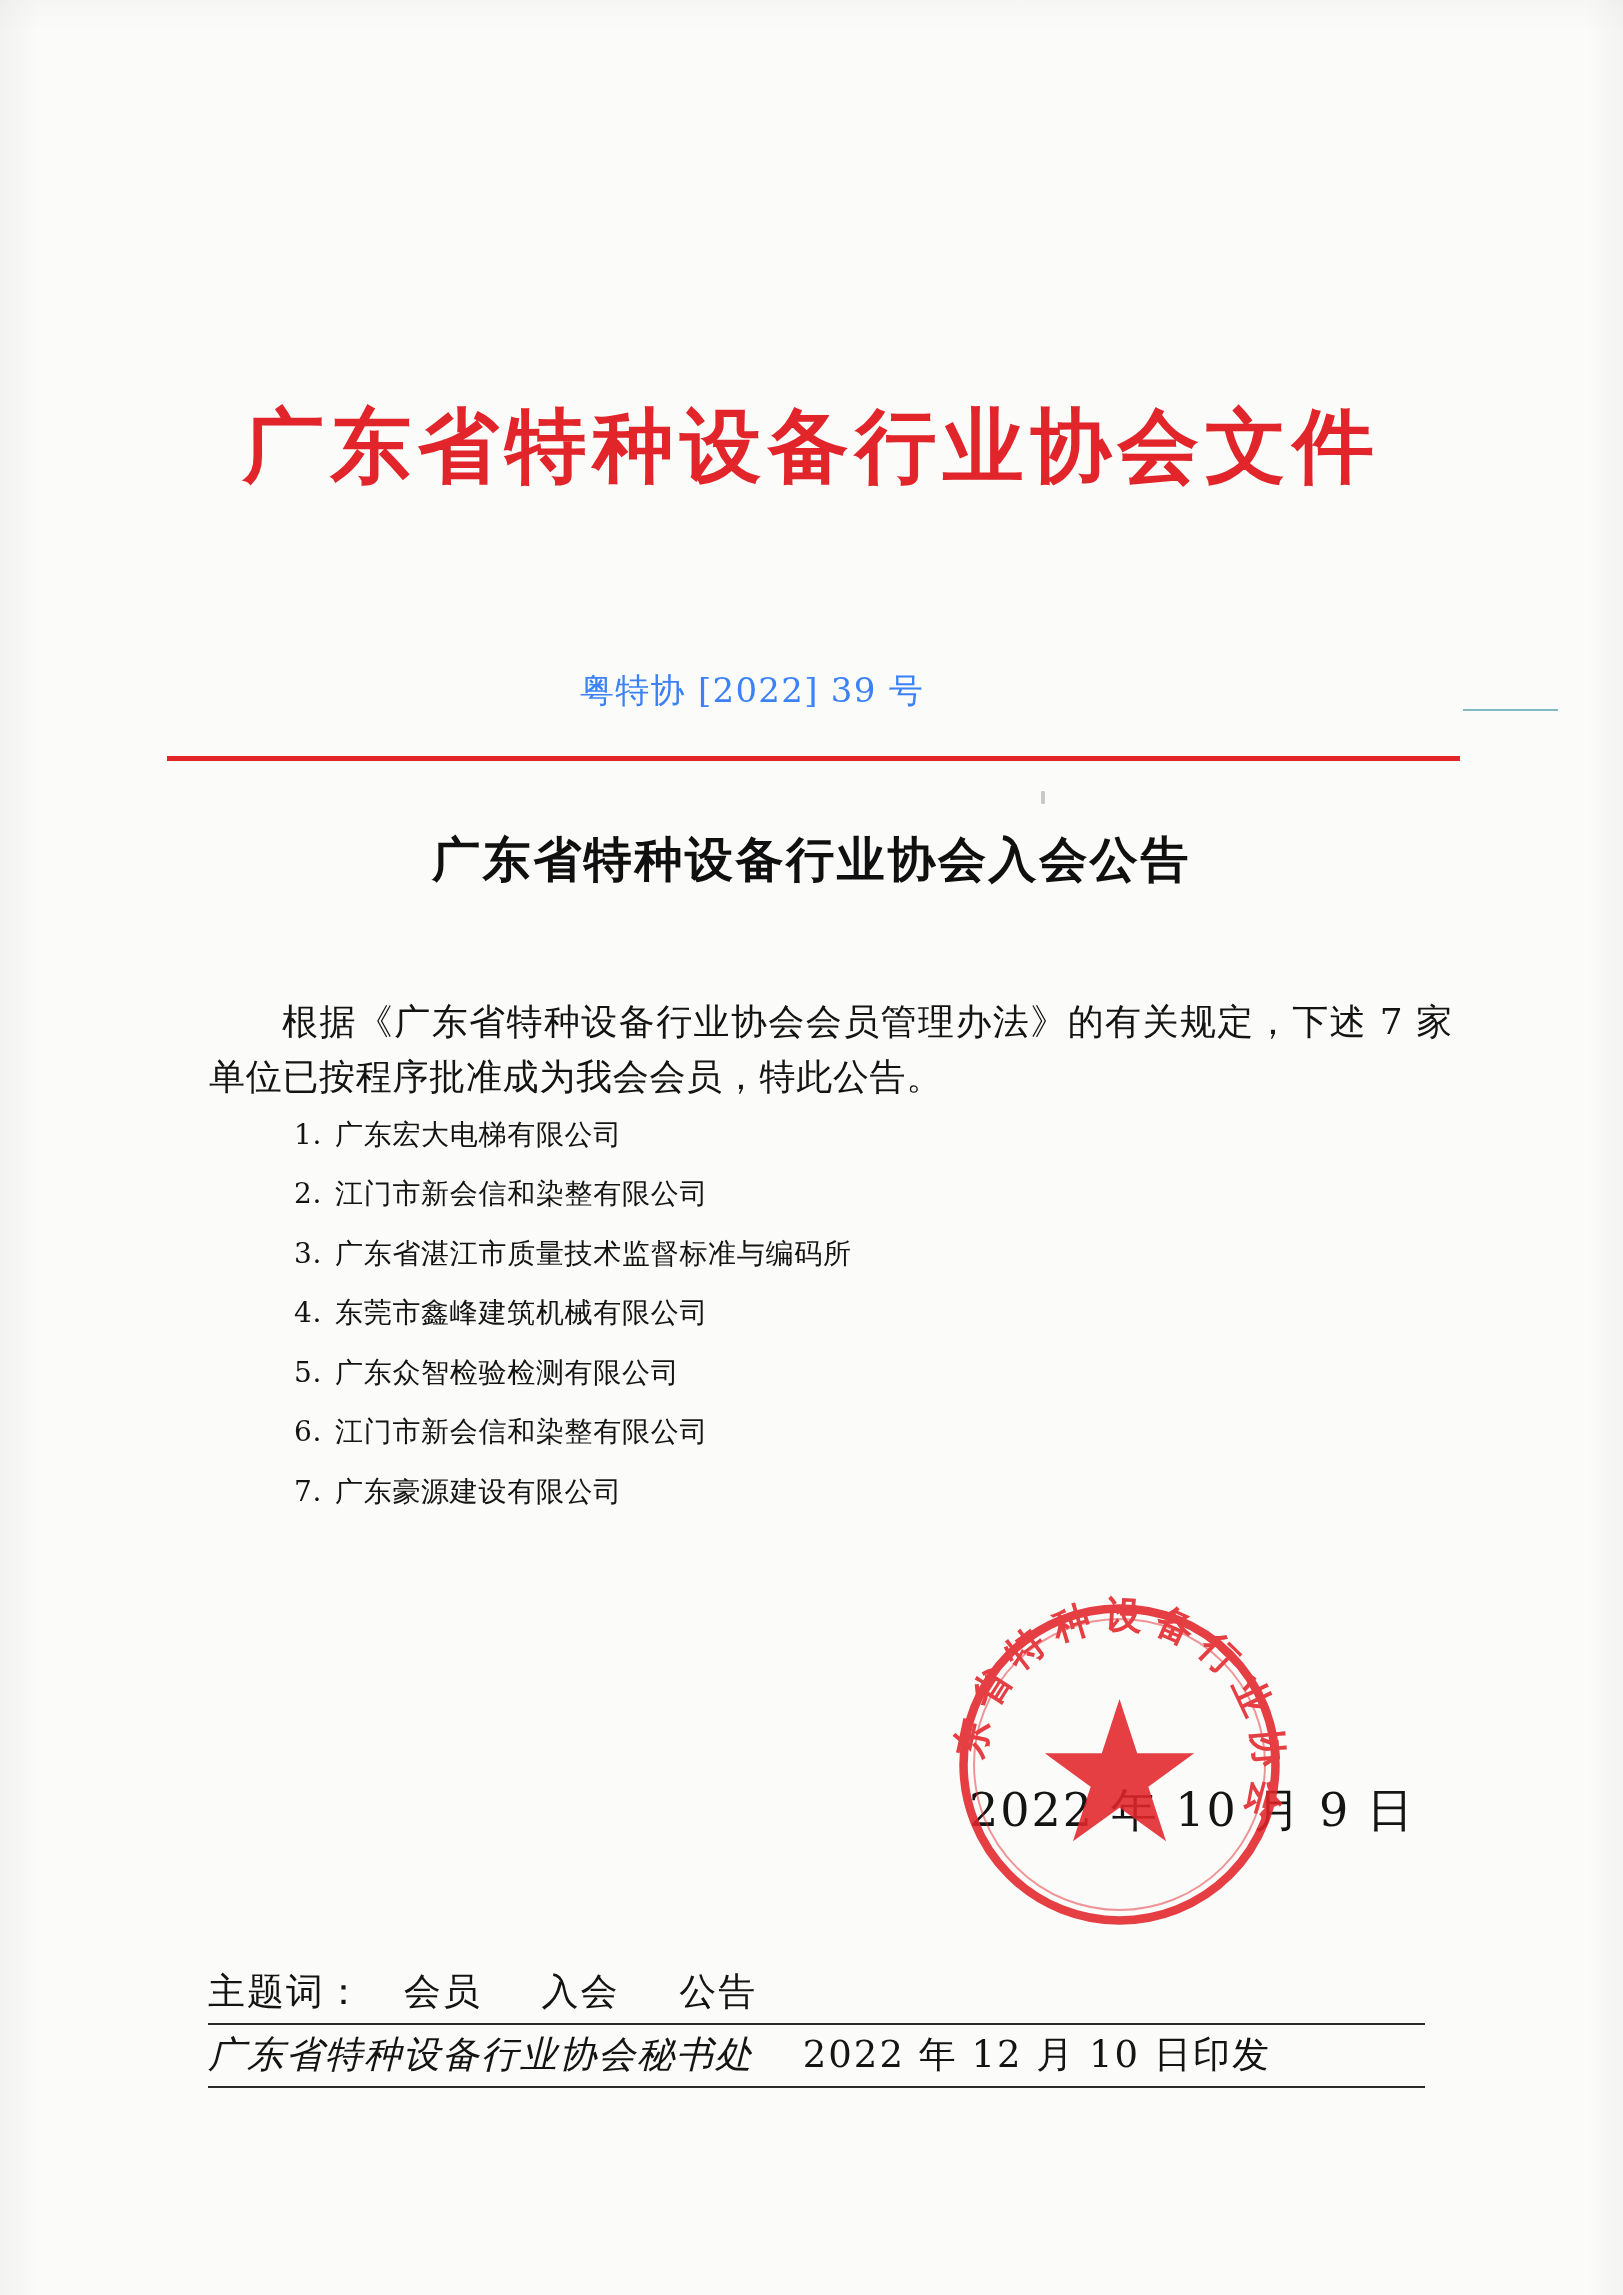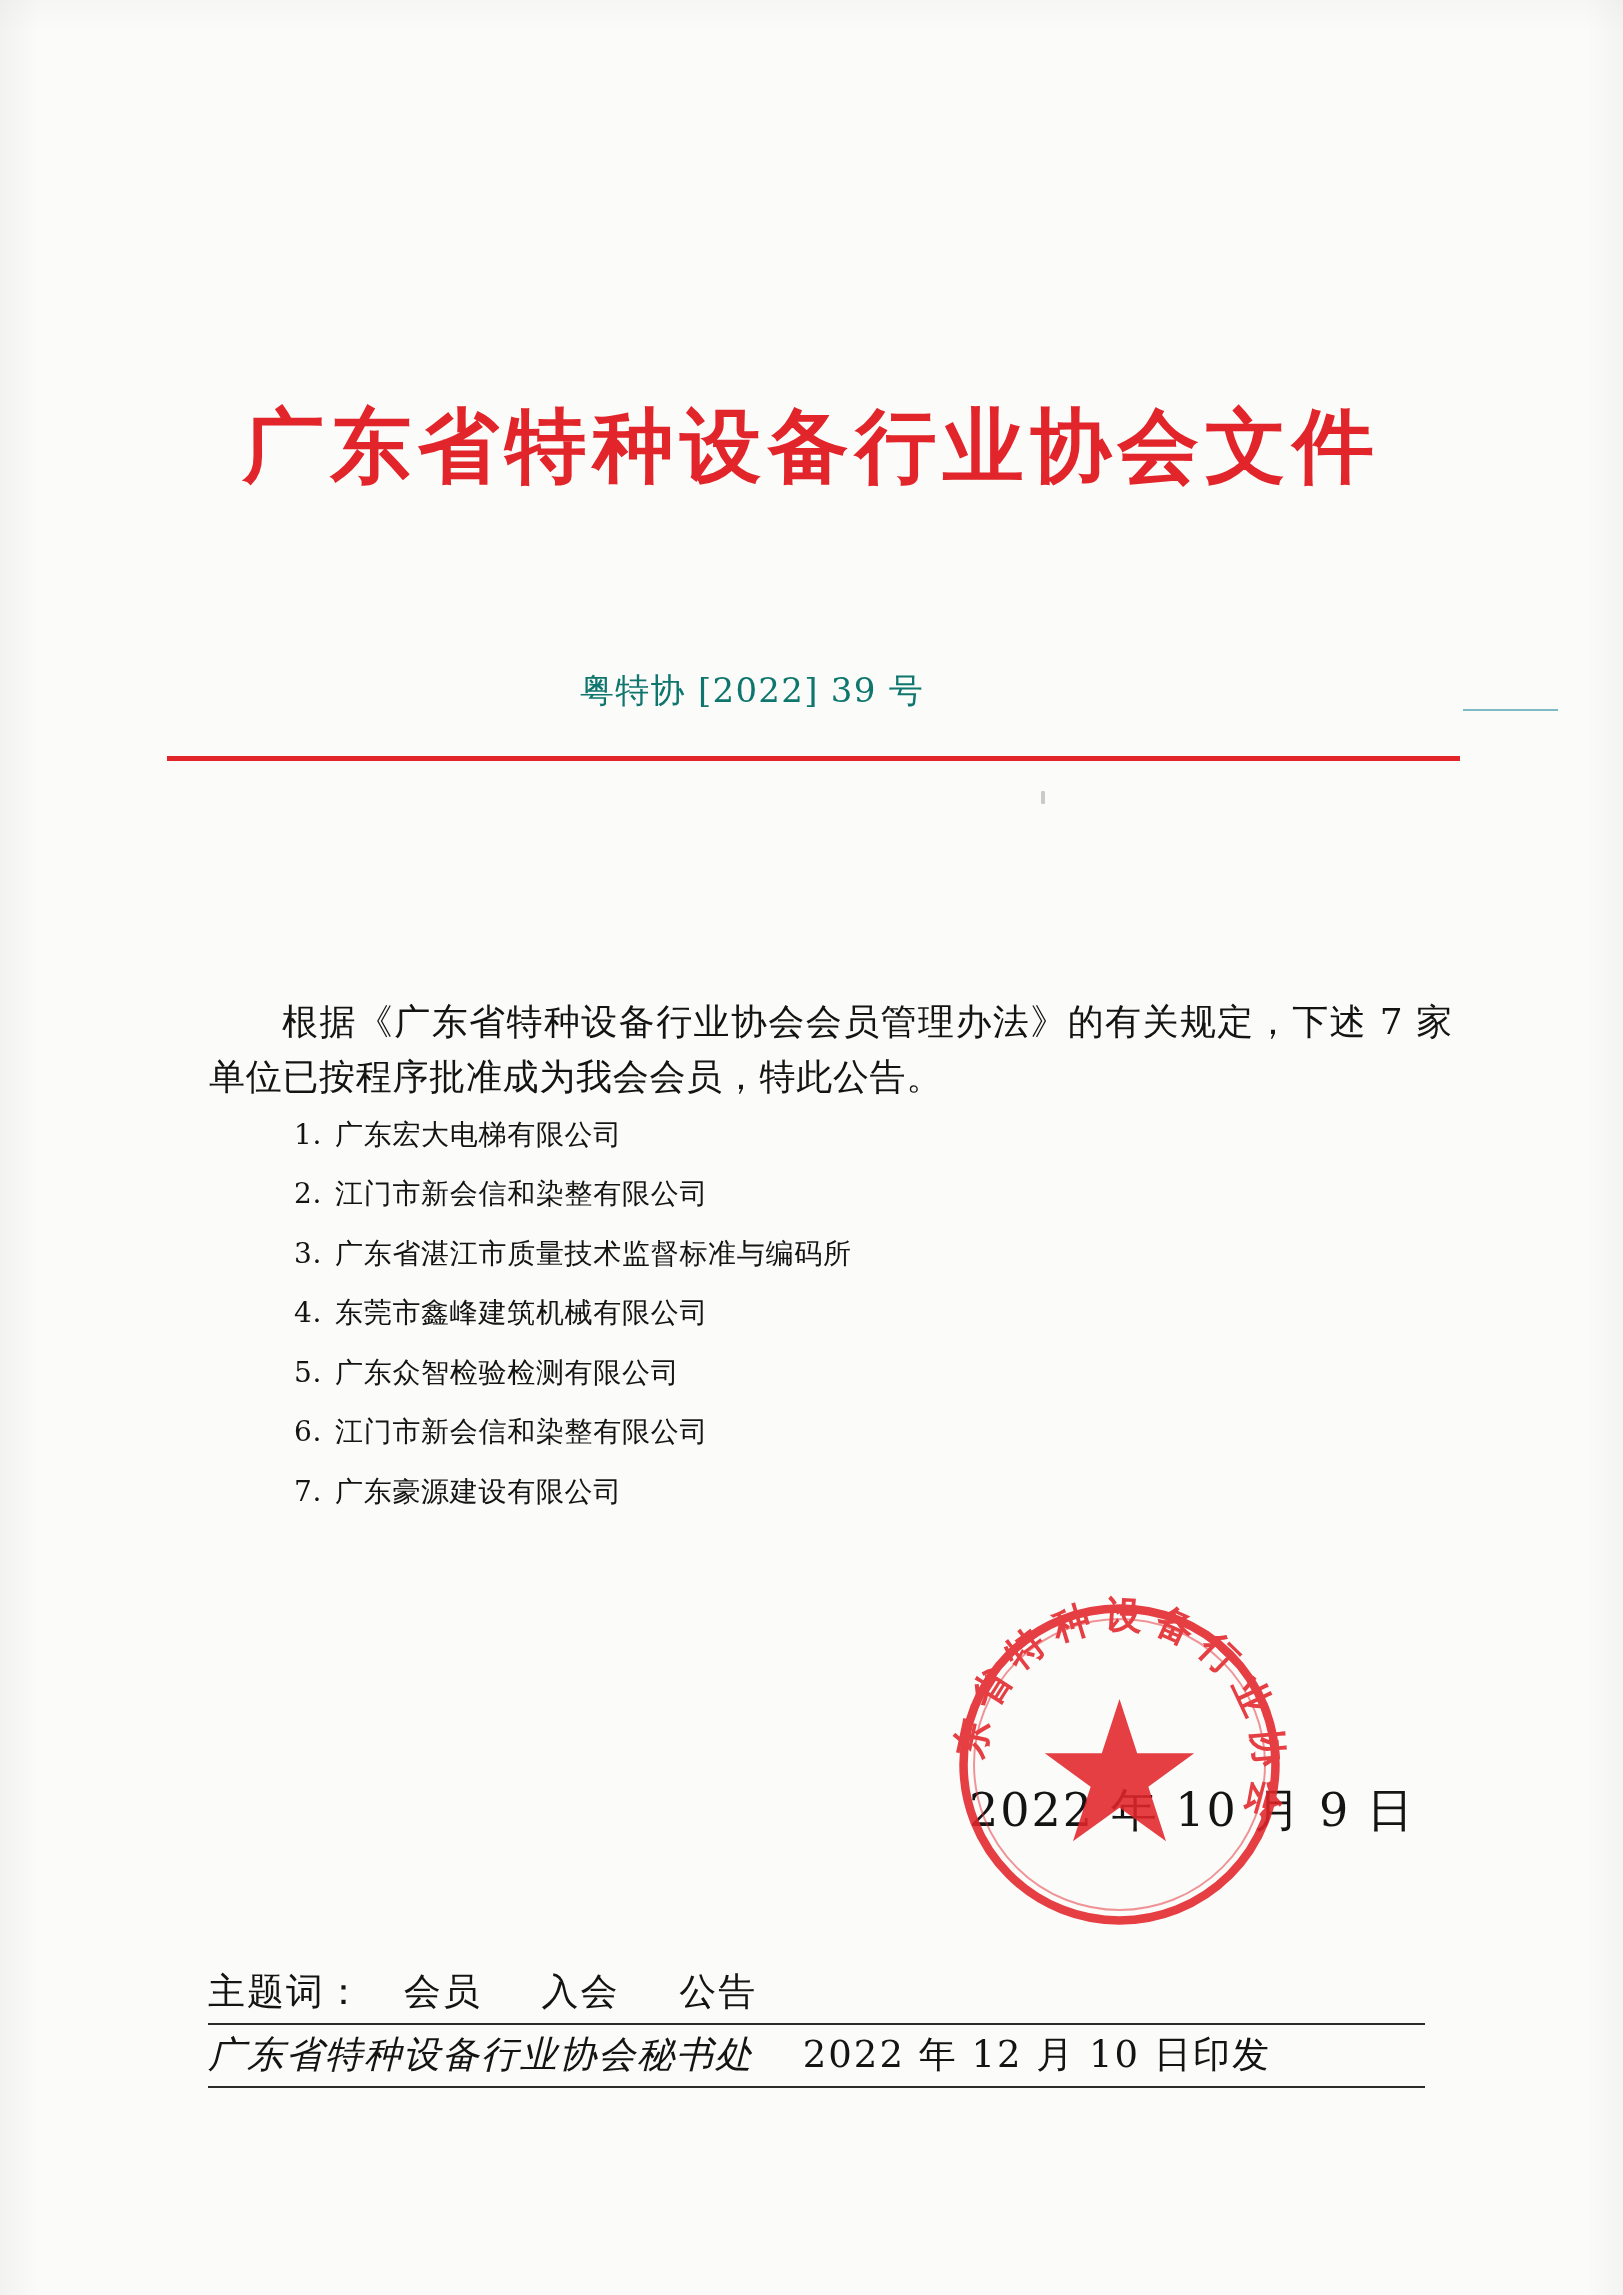--- a/index.html
+++ b/index.html
@@ -49,21 +49,21 @@
   }
 
   .doc-number {
     position: absolute;
     left: 0;
     top: 668px;
     width: 1504px;
     text-align: center;
     font-size: 34px;
     letter-spacing: 1.3px;
-    color: #0f766e;
+    color: #3b82f6;
   }
 
   .red-rule {
     position: absolute;
     left: 167px;
     top: 756px;
     width: 1293px;
     height: 4.6px;
     background: #e2252a;
   }
@@ -185,20 +185,21 @@
   <div class="sheet">
 
     <div class="doc-title">广东省特种设备行业协会文件</div>
 
     <div class="doc-number">粤特协 [2022] 39 号</div>
 
     <div class="teal-mark"></div>
     <div class="red-rule"></div>
     <div class="stray-dot"></div>
 
+    <div class="subject">广东省特种设备行业协会入会公告</div>
 
     <div class="body-block">
       <p class="para">根据《广东省特种设备行业协会会员管理办法》的有关规定，下述 7 家单位已按程序批准成为我会会员，特此公告。</p>
 
       <ul class="list">
         <li>
           <span class="idx">1.</span><span>广东宏大电梯有限公司</span>
         </li>
         <li>
           <span class="idx">2.</span><span>江门市新会信和染整有限公司</span>

